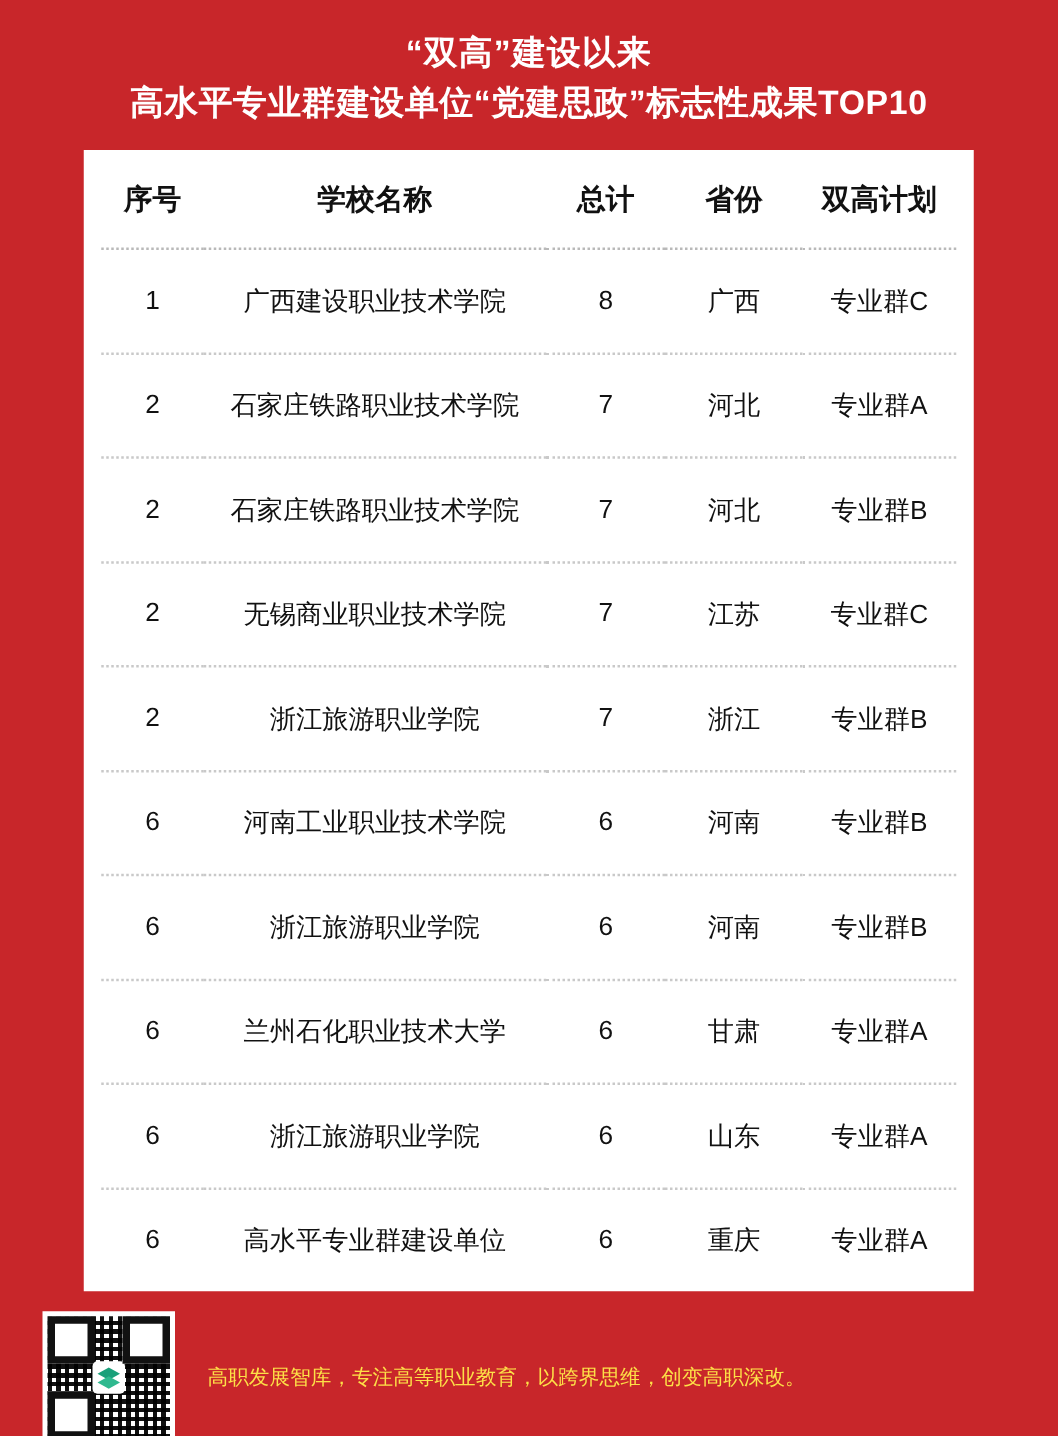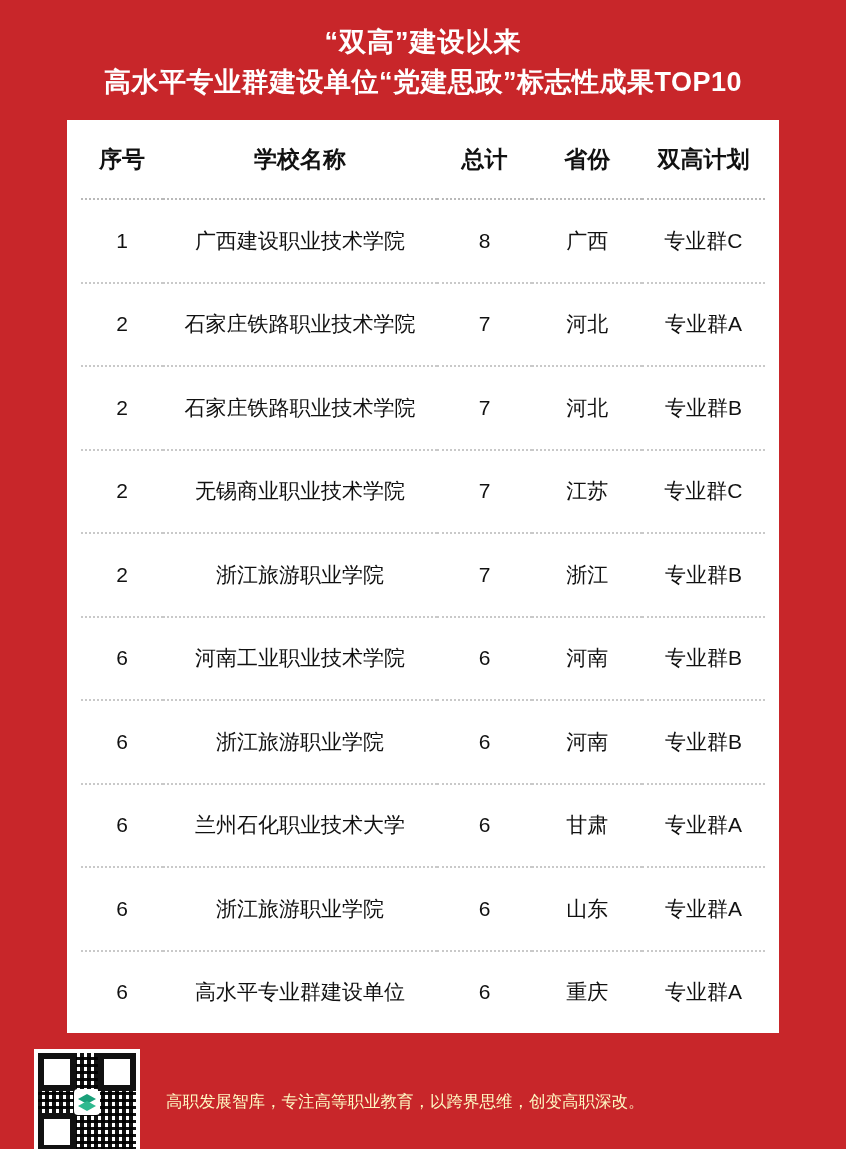--- a/index.html
+++ b/index.html
@@ -138,24 +138,23 @@
     width: 26px;
     height: 26px;
     background: #ffffff;
     border-radius: 4px;
     display: flex;
     align-items: center;
     justify-content: center;
   }
   .qr .center-logo svg { display: block; }
   .foot-text {
-    color: #fef9c3;
+    color: #fde047;
     font-size: 16.5px;
     line-height: 34px;
-    font-family: Liberation Serif, serif;
   }
   .foot-text div { white-space: nowrap; }
 </style>
 </head>
 <body>
 
 <div class="poster">
 
   <div class="header">
     <div class="line1">“双高”建设以来</div>

